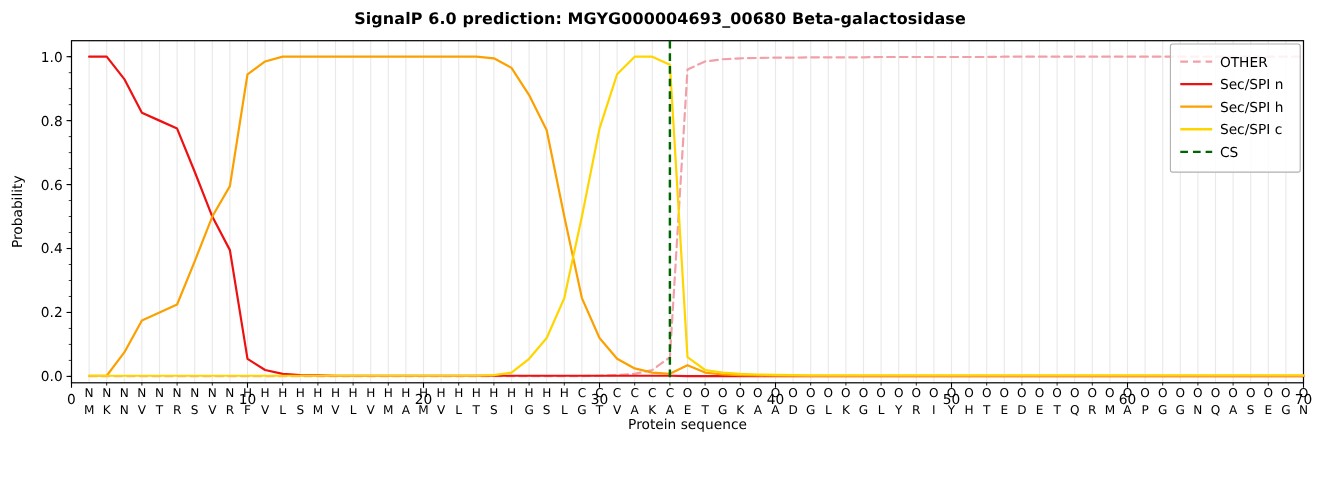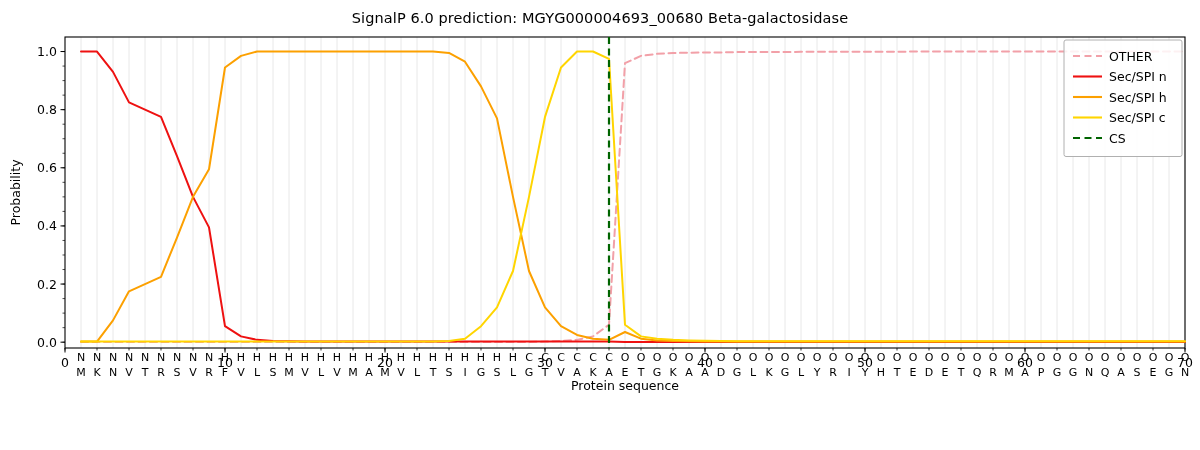--- a/index.html
+++ b/index.html
@@ -1,20 +1,20 @@
 <!DOCTYPE html>
 <html><head>
 <meta charset="utf-8">
 <style>
   html,body{margin:0;padding:0;background:#ffffff;}
   body{width:1200px;height:450px;font-family:"DejaVu Sans","Liberation Sans",sans-serif;overflow:hidden;}
   #root{position:relative;width:1200px;height:450px;}
   .chart-title{
     position:absolute;left:0;top:10px;width:1200px;text-align:center;
-    font-size:14.5px;color:#000;letter-spacing:0.1px;
+    font-size:14.5px;color:#000;letter-spacing:0.1px;font-weight:bold;
   }
   svg{position:absolute;left:0;top:0;}
   text{font-family:"DejaVu Sans","Liberation Sans",sans-serif;fill:#000;}
   .tick-label{font-size:12.5px;}
   .axis-label{font-size:12.5px;}
   .legend-label{font-size:12.5px;}
   .seq-letter{font-size:11px;}
   .region-letter{font-size:11px;}
 </style>
 </head>

